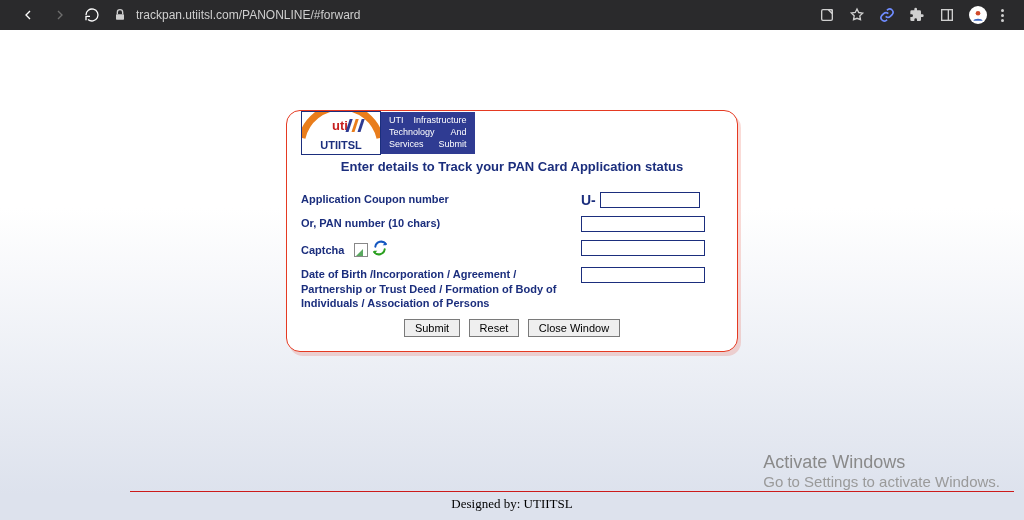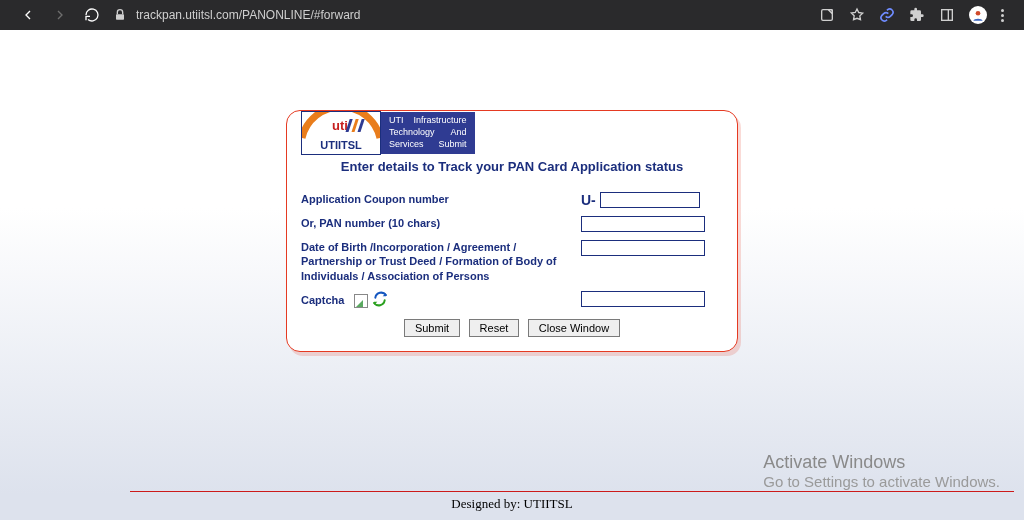--- a/index.html
+++ b/index.html
@@ -182,46 +182,46 @@
     </div>
 
     <div class="form-row">
       <div class="lbl">Or, PAN number (10 chars)</div>
       <div class="ctrl">
         <input class="box box2" value="" style="">
       </div>
     </div>
 
     <div class="form-row">
-      <div class="lbl">Date of Birth /Incorporation / Agreement / Partnership or Trust Deed / Formation of Body of Individuals / Association of Persons</div>
-      <div class="ctrl">
-        <input class="box box2" value="" style="">
-      </div>
-    </div>
-
-    <div class="form-row">
       <div class="lbl" style="display:flex;align-items:center;gap:10px;">
         <span>Captcha</span>
         <span class="captcha-icons">
           <span class="broken-img"></span>
           <span class="refresh">
             <svg viewBox="0 0 24 24" fill="none">
                 <path d="M21 6a9 9 0 0 0-16 4" stroke="#1557c0" stroke-width="3" stroke-linecap="round"></path>
                 <path d="M3 18a9 9 0 0 0 16-4" stroke="#2aa01f" stroke-width="3" stroke-linecap="round"></path>
                 <path d="M21 3v5h-5" fill="#1557c0"></path>
                 <path d="M3 21v-5h5" fill="#2aa01f"></path>
               </svg>
           </span>
         </span>
       </div>
       <div class="ctrl">
         <input class="box box2" value="" style="">
       </div>
     </div>
 
+    <div class="form-row">
+      <div class="lbl">Date of Birth /Incorporation / Agreement / Partnership or Trust Deed / Formation of Body of Individuals / Association of Persons</div>
+      <div class="ctrl">
+        <input class="box box2" value="" style="">
+      </div>
+    </div>
+
     <div class="btn-row">
       <button class="btn">Submit</button>
       <button class="btn">Reset</button>
       <button class="btn">Close Window</button>
     </div>
 
   </div>
 
   <div class="watermark">
     <div class="l1">Activate Windows</div>

